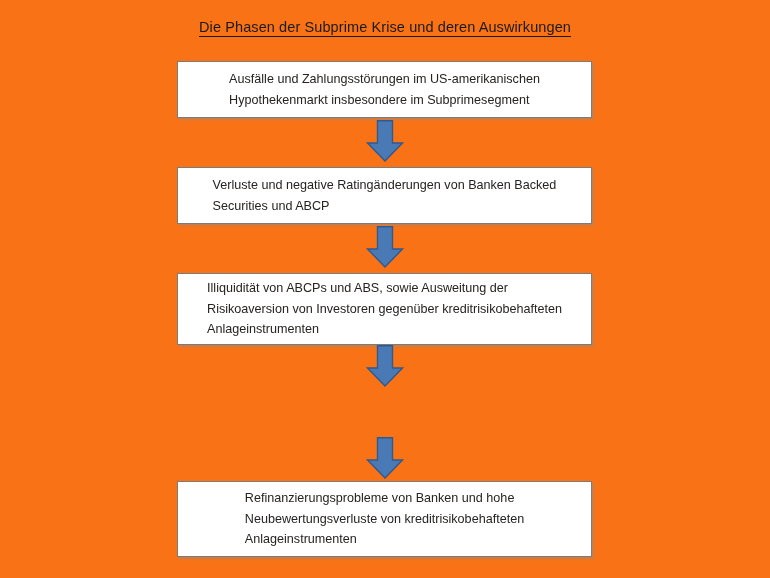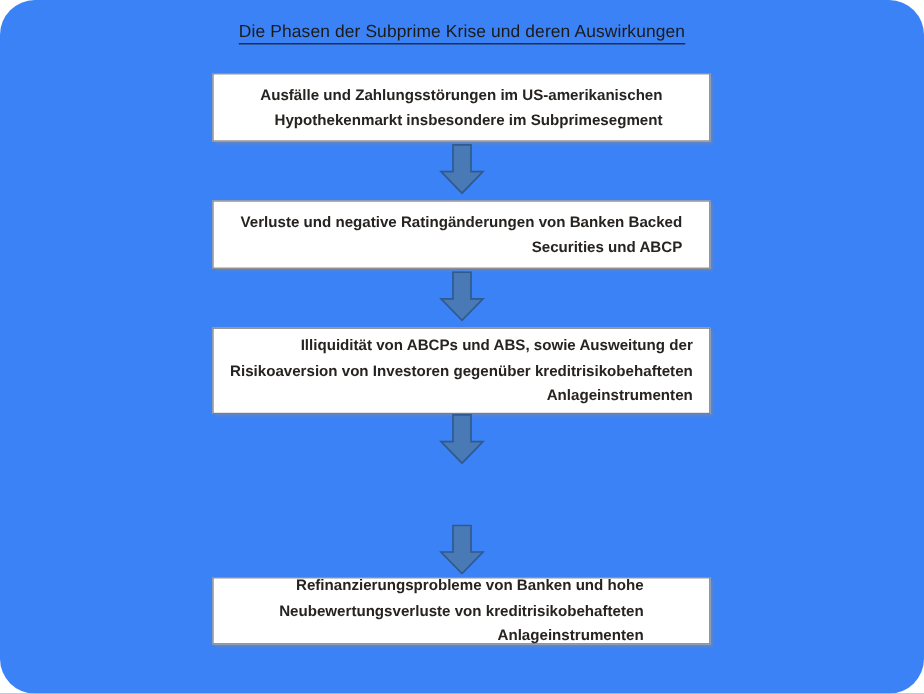--- a/index.html
+++ b/index.html
@@ -10,22 +10,21 @@
     width: 770px;
     height: 578px;
     background: #fffffd;
     font-family: "Liberation Sans", sans-serif;
     overflow: hidden;
   }
   .page {
     position: relative;
     width: 770px;
     height: 578px;
-    background: #3b82f6;
-    border-radius: 29px;
+    background: #f97316;
   }
 
   
   .title {
     position: absolute;
     left: 0;
     top: 19px;
     width: 770px;
     text-align: center;
     font-size: 14.5px;
@@ -43,37 +42,36 @@
     position: absolute;
     left: 177px;
     width: 415px;
     box-sizing: border-box;
     background: #ffffff;
     border: 1px solid #7c7c7c;
     box-shadow: 2px 2px 2px rgba(140,140,140,0.45);
     display: flex;
     align-items: center;
     justify-content: center;
-    text-align: right;
+    text-align: left;
     color: #262320;
     font-size: 12.6px;
     line-height: 1.62;
     padding: 4px 2px;
-    font-weight: bold;
   }
   .flow-box .txt {
     display: block;
     white-space: pre-line;
   }
 
   #box-0 { top: 61px;  height: 57px; }
   #box-1 { top: 167px; height: 57px; }
   #box-2 { top: 273px; height: 72px; }
   #box-3 { top: 392px; height: 43px; }
-  #box-4 { top: 481px; height: 56px; }
+  #box-4 { top: 481px; height: 76px; }
 
   
   .arrow {
     position: absolute;
     left: 366px;
     width: 38px;
     height: 42px;
   }
   .arrow svg { display: block; width: 38px; height: 42px; }
 

